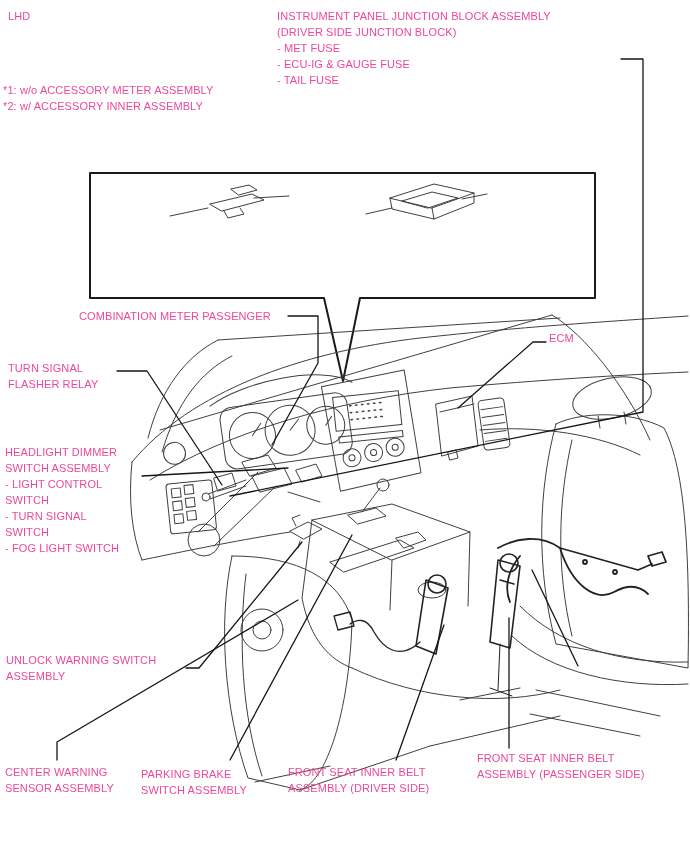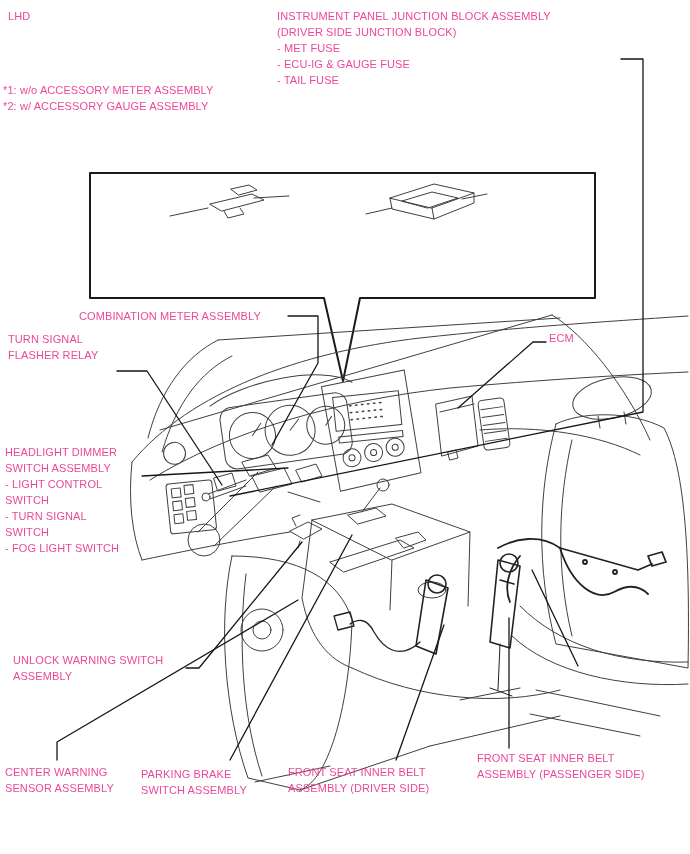--- a/index.html
+++ b/index.html
@@ -191,40 +191,40 @@
 
   <div class="lbl" style="left:8px;top:8px">LHD</div>
 
   <div class="lbl" style="left:277px;top:8px">INSTRUMENT PANEL JUNCTION BLOCK ASSEMBLY
 (DRIVER SIDE JUNCTION BLOCK)
 - MET FUSE
 - ECU-IG &amp; GAUGE FUSE
 - TAIL FUSE</div>
 
   <div class="lbl" style="left:3px;top:82px">*1: w/o ACCESSORY METER ASSEMBLY
-*2: w/ ACCESSORY GAUGE ASSEMBLY</div>
-
-
-
-  <div class="lbl" style="left:79px;top:308px">COMBINATION METER ASSEMBLY</div>
-
-  <div class="lbl" style="left:8px;top:331px">TURN SIGNAL
+*2: w/ ACCESSORY INNER ASSEMBLY</div>
+
+
+
+  <div class="lbl" style="left:79px;top:308px">COMBINATION METER PASSENGER</div>
+
+  <div class="lbl" style="left:8px;top:360px">TURN SIGNAL
 FLASHER RELAY</div>
 
   <div class="lbl" style="left:549px;top:330px">ECM</div>
 
   <div class="lbl" style="left:5px;top:444px">HEADLIGHT DIMMER
 SWITCH ASSEMBLY
 - LIGHT CONTROL
 SWITCH
 - TURN SIGNAL
 SWITCH
 - FOG LIGHT SWITCH</div>
 
-  <div class="lbl" style="left:13px;top:652px">UNLOCK WARNING SWITCH
+  <div class="lbl" style="left:6px;top:652px">UNLOCK WARNING SWITCH
 ASSEMBLY</div>
 
 
   <div class="lbl" style="left:477px;top:750px">FRONT SEAT INNER BELT
 ASSEMBLY (PASSENGER SIDE)</div>
 
   <div class="lbl" style="left:5px;top:764px">CENTER WARNING
 SENSOR ASSEMBLY</div>
 
   <div class="lbl" style="left:141px;top:766px">PARKING BRAKE

